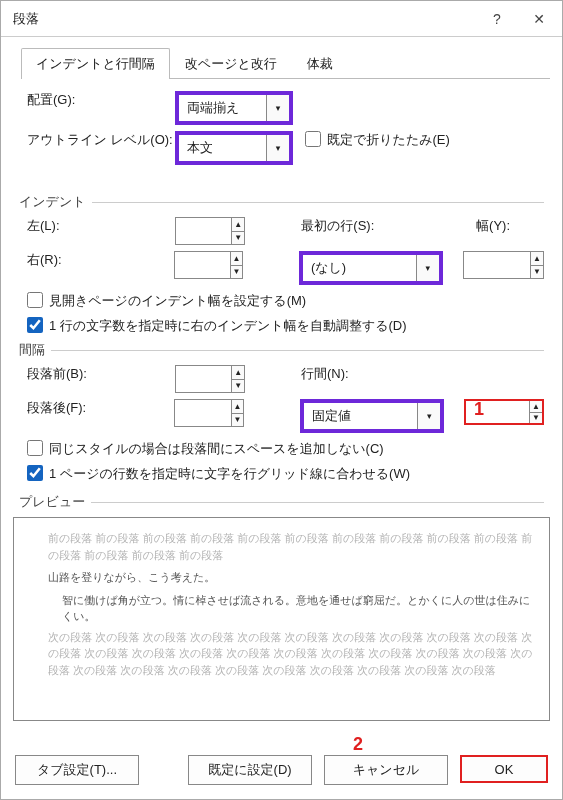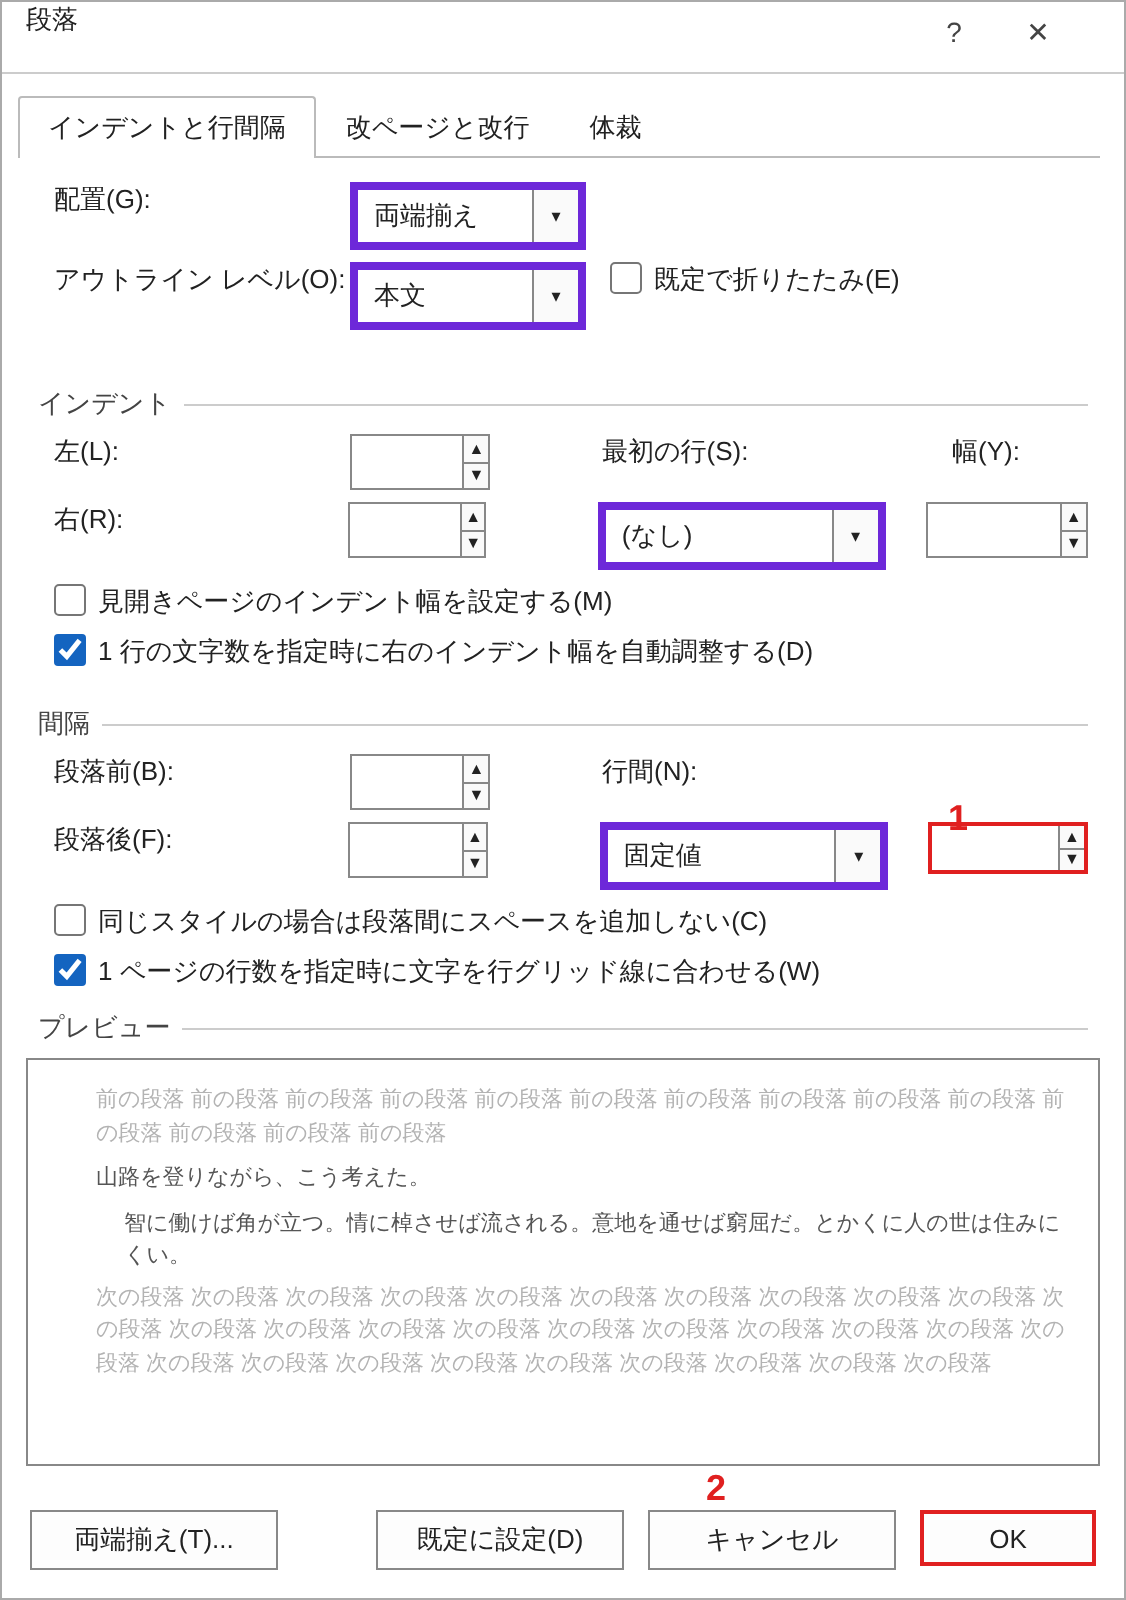--- a/index.html
+++ b/index.html
@@ -1,20 +1,20 @@
 <!DOCTYPE html>
 <html><head>
 <meta charset="utf-8">
 <style>
   html,body{margin:0;padding:0;font-family:"Yu Gothic UI","Segoe UI",sans-serif;font-size:13px;color:#222;background:#fff;}
   .window{width:563px;height:800px;box-sizing:border-box;border:1px solid #aaa;position:relative;background:#fff;}
-  .titlebar{height:35px;display:flex;align-items:flex-start;padding:0 22px 0 12px;border-bottom:1px solid #ccc;}
+  .titlebar{height:35px;display:flex;align-items:center;padding:0 2px 0 12px;border-bottom:1px solid #ccc;}
   .titlebar .title{flex:1;}
   .titlebar .btn{width:42px;height:30px;display:flex;align-items:center;justify-content:center;font-size:14px;color:#444;}
-  .tabs{display:flex;align-items:center;margin:10px 12px 0 8px;border-bottom:1px solid #bbb;}
+  .tabs{display:flex;align-items:center;margin:10px 12px 0 20px;border-bottom:1px solid #bbb;}
   .tab{padding:6px 14px;border:1px solid transparent;border-bottom:none;position:relative;top:1px;}
   .tab.active{border-color:#bbb;background:#fff;border-top-left-radius:2px;border-top-right-radius:2px;}
   .content{padding:6px 18px 0 18px;}
   .group-title{display:flex;align-items:center;color:#444;font-size:13px;margin-top:10px;margin-bottom:6px;}
   .group-title .line{flex:1;height:1px;background:#ccc;margin-left:6px;}
   .row{display:flex;align-items:flex-start;margin:6px 0 6px 8px;}
   .lbl{display:inline-block;}
   .col1{width:148px;}
   .spinbox{display:inline-flex;border:1px solid #888;height:26px;width:68px;align-items:stretch;}
   .spinbox.wide{width:80px;}
@@ -121,21 +121,21 @@
 
     <div class="cb-row">
       <input type="checkbox" style="">
       <span>見開きページのインデント幅を設定する(M)</span>
     </div>
     <div class="cb-row">
       <input type="checkbox" checked="" style="">
       <span>1 行の文字数を指定時に右のインデント幅を自動調整する(D)</span>
     </div>
 
-    <div class="group-title" style="margin-top:18px">
+    <div class="group-title" style="margin-top:6px">
       <span>間隔</span>
         <div class="line"></div>
     </div>
 
     <div class="row" style="position:relative">
       <span class="lbl col1">段落前(B):</span>
       <div class="spinbox">
         <input value="0 行" style="">
         <div class="sp">
             <div>▲</div>
@@ -189,20 +189,20 @@
     <div id="pv-prev">前の段落 前の段落 前の段落 前の段落 前の段落 前の段落 前の段落 前の段落 前の段落 前の段落 前の段落 前の段落 前の段落 前の段落</div>
     <div class="sample">山路を登りながら、こう考えた。</div>
     <div class="sample2">智に働けば角が立つ。情に棹させば流される。意地を通せば窮屈だ。とかくに人の世は住みにくい。</div>
     <div id="pv-next">次の段落 次の段落 次の段落 次の段落 次の段落 次の段落 次の段落 次の段落 次の段落 次の段落 次の段落 次の段落 次の段落 次の段落 次の段落 次の段落 次の段落 次の段落 次の段落 次の段落 次の段落 次の段落 次の段落 次の段落 次の段落 次の段落 次の段落 次の段落 次の段落 次の段落</div>
   </div>
 
   <div class="marker" style="right:78px;top:398px">1</div>
   <div class="marker" style="left:352px;bottom:44px">2</div>
 
   <div class="buttons">
-    <div class="btn-std">両端揃え(T)...</div>
+    <div class="btn-std">タブ設定(T)...</div>
     <div class="spacer"></div>
     <div class="btn-std">既定に設定(D)</div>
     <div class="btn-std">キャンセル</div>
     <div class="btn-std hl-red" style="min-width:88px">OK</div>
   </div>
 
 </div>
 
 </body></html>

